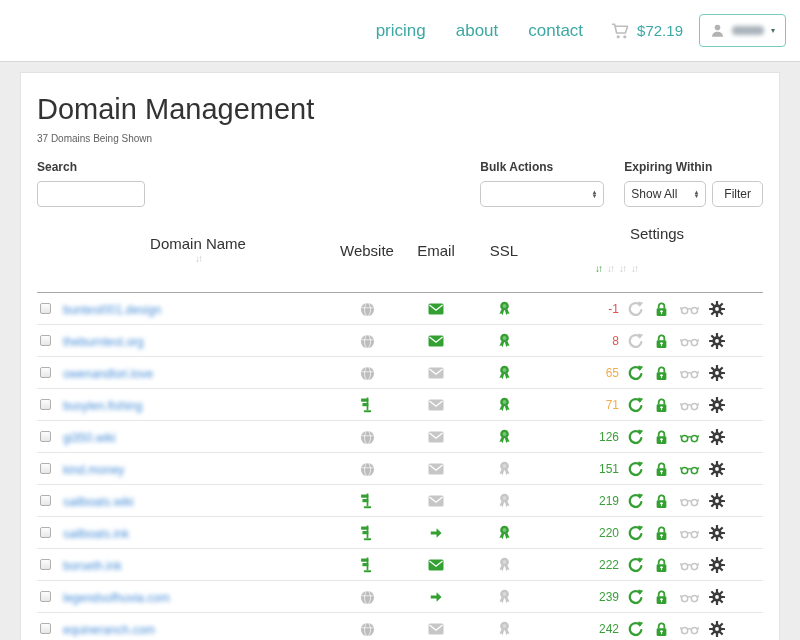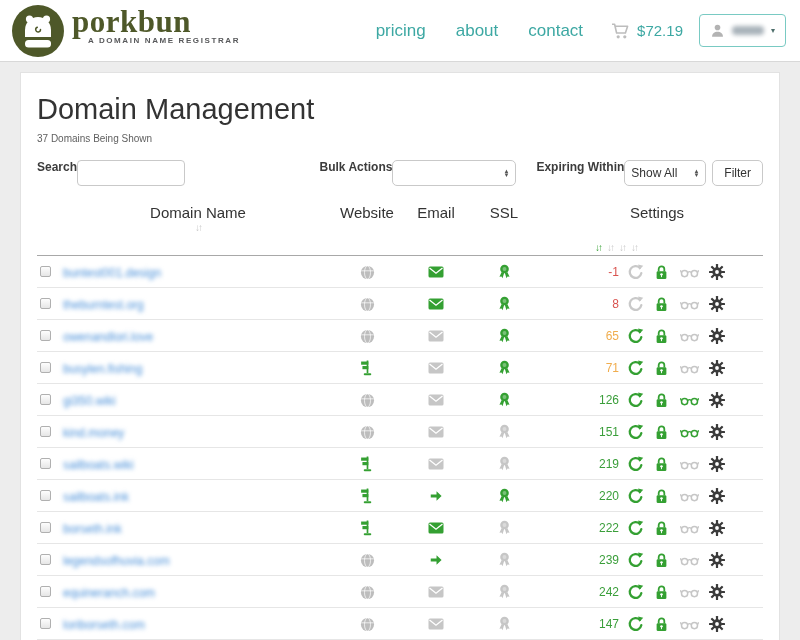--- a/index.html
+++ b/index.html
@@ -29,40 +29,40 @@
 
   
   .content { padding-top:10px; }
   .card { width:760px; margin:0 auto; background:#fff; border:1px solid #e2e2e2;
           padding:14px 16px 0 16px; height:600px; }
   h1[data-name="page-title"] { font-size:29px; font-weight:400; color:#333; margin:6px 0 7px; }
   .subtitle { font-size:10px; color:#606060; }
 
   
   .filters { display:flex; align-items:flex-end; margin-top:16px; }
-  .fgroup { display:flex; flex-direction:row; }
+  .fgroup { display:flex; flex-direction:column; }
   .flabel { font-size:12px; font-weight:700; color:#3c3c3c; margin-bottom:7px; }
   .search-input { width:108px; height:26px; border:1px solid #c9c9c9; border-radius:4px;
                   padding:0 6px; font-size:12px; outline:none; }
   .g-exp { margin-left:8px; }
   .selbox { height:26px; border:1px solid #c9c9c9; border-radius:5px; background:#fff;
             display:flex; align-items:center; padding:0 6px; font-size:12px; color:#333;
             cursor:pointer; }
   .sel-exp { width:82px; }
   .sel-bulk { width:124px; }
   .sel-text { flex:1; }
   .stepper { display:flex; flex-direction:column; align-items:center; line-height:4.5px;
              font-size:6px; color:#555; }
   .filter-btn { margin-left:6px; height:26px; padding:0 11px; font-size:12px; color:#333;
                 background:#fff; border:1px solid #c9c9c9; border-radius:5px; cursor:pointer; }
   .g-bulk { margin-left:auto; margin-right:12px; }
 
   
-  .thead { display:flex; align-items:flex-start; margin-top:18px;
-           border-bottom:1px solid #a8a8a8; padding-bottom:0; }
+  .thead { display:flex; align-items:center; margin-top:18px;
+           border-bottom:1px solid #a8a8a8; padding-bottom:16px; }
   .col-cb   { width:26px; }
   .col-domain { width:270px; }
   .col-web  { width:68px; }
   .col-email{ width:70px; }
   .col-ssl  { width:66px; }
   .col-days { width:84px; text-align:right; }
   .col-set  { width:24px; margin-left:2px; text-align:center; }
   .col-set.wide { width:28px; }
   .th-label { font-size:15px; color:#333; display:block; text-align:center; }
   .th-stack { display:flex; flex-direction:column; align-items:center; }
@@ -97,34 +97,20 @@
   .row.r-on .i-refresh { color:#34a032; }
   .i-lock { color:#34a032; }
   .i-glasses { color:#c6c6c6; }
   .row.p-on .i-glasses { color:#34a032; }
   .i-gear { color:#3a3a3a; }
 </style>
 </head>
 <body>
 
 <header class="topbar" data-name="top-navigation-bar">
-  <div class="logo" data-name="porkbun-logo">
-    <svg class="logo-circle" viewBox="0 0 52 52" data-name="porkbun-pig-icon">
-      <circle cx="26" cy="26" r="26" fill="#4e5829"></circle>
-      <circle cx="17.5" cy="14" r="3.6" fill="#fff"></circle>
-      <circle cx="34.5" cy="14" r="3.6" fill="#fff"></circle>
-      <path d="M13 32 v-7 a13 13 0 0 1 26 0 v7 z" fill="#fff"></path>
-      <path d="M28.5 24.5 a2.4 2.4 0 1 1 -3.2-2.2" stroke="#4e5829" stroke-width="1.5" fill="none" stroke-linecap="round"></path>
-      <rect x="13" y="35" width="26" height="7.5" rx="3.5" fill="#fff"></rect>
-    </svg>
-    <div class="brand-block">
-      <div class="brand" data-name="brand-name">porkbun</div>
-      <div class="tagline" data-name="brand-tagline">A DOMAIN NAME REGISTRAR</div>
-    </div>
-  </div>
 
   <nav class="nav" data-name="main-nav">
     <a href="#" data-name="nav-pricing">pricing</a>
     <a href="#" data-name="nav-about">about</a>
     <a href="#" data-name="nav-contact">contact</a>
   </nav>
 
   <div class="cart" data-name="cart-button">
     <svg width="20" height="18" viewBox="0 0 20 18" data-name="cart-icon">
       <path d="M1 2.2 h2.6 l2 8.8 h8.8 l2.2-6.8 H4.6" stroke="#bdbdbd" stroke-width="1.6" fill="none" stroke-linejoin="round"></path>

